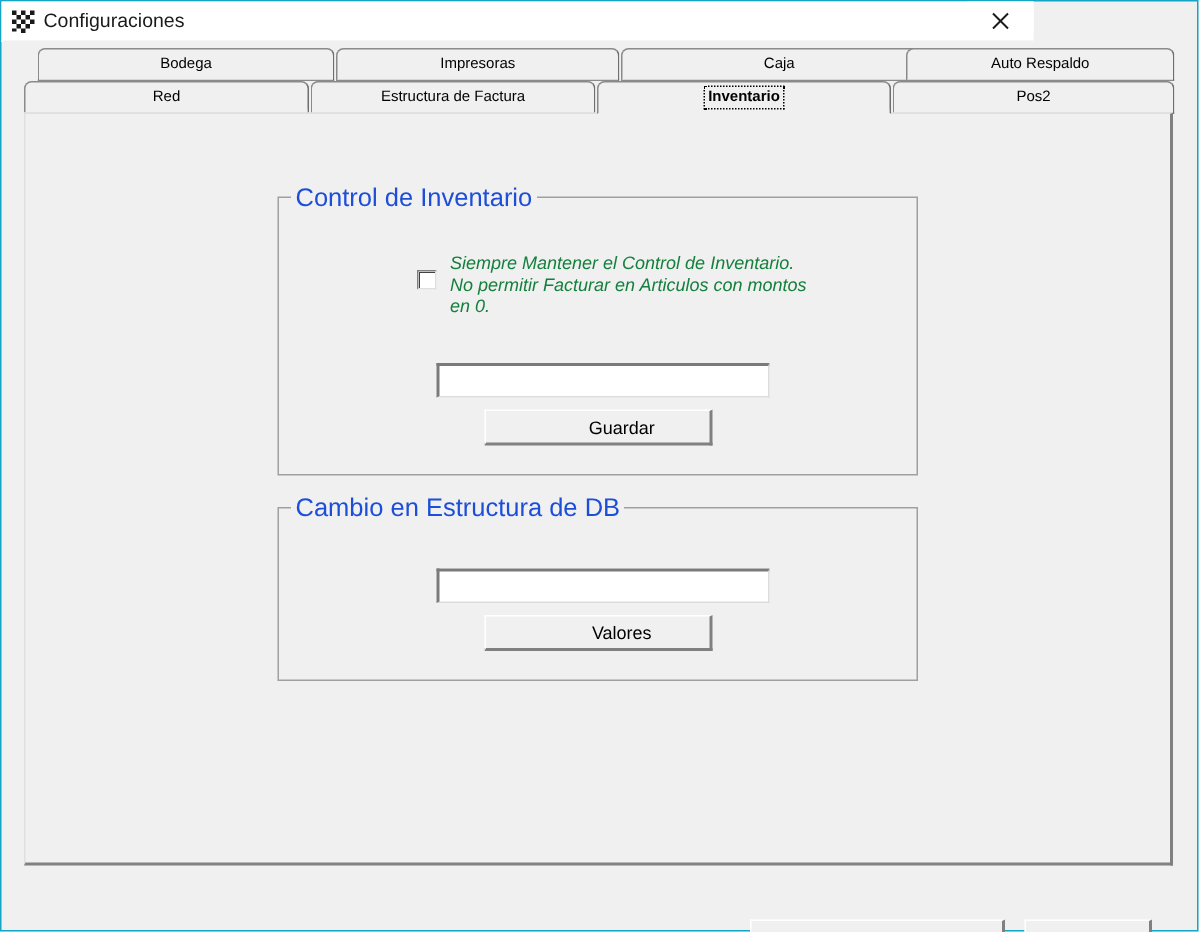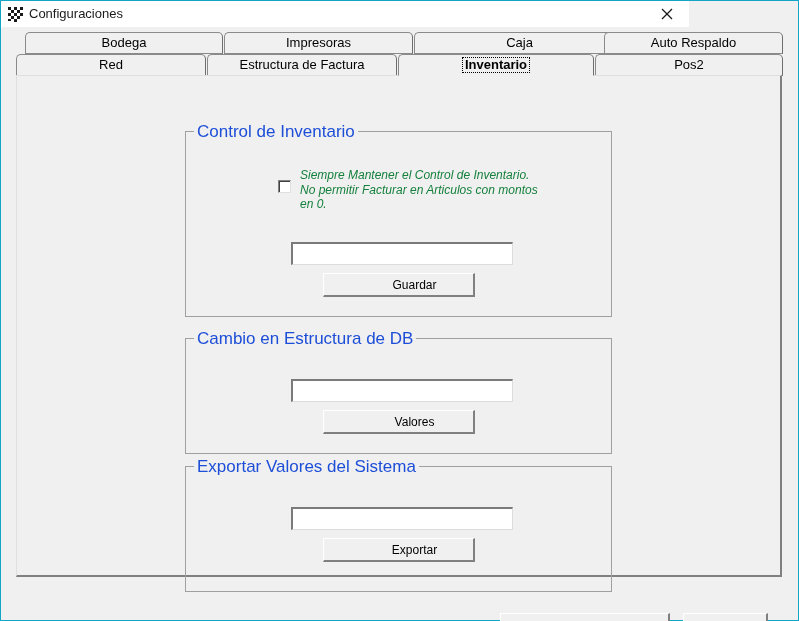--- a/index.html
+++ b/index.html
@@ -99,21 +99,21 @@
     box-sizing: border-box;
     background: #f0f0f0;
     border-top: 1px solid #8a8a8a;
     border-left: 1px solid #8a8a8a;
     border-right: 1px solid #6e6e6e;
     border-bottom: 1px solid #8a8a8a;
     border-radius: 5px 5px 0 0;
     display: flex;
     align-items: center;
     justify-content: center;
-    font-size: 13px;
+    font-size: 10px;
     line-height: 14px;
     color: #000;
     cursor: default;
     white-space: nowrap;
     overflow: hidden;
   }
   .tab.active {
     background: #f0f0f0;
     border-bottom: 1px solid #f0f0f0;
     font-weight: bold;
@@ -360,29 +360,20 @@
         <div class="groupbox" id="gb-cambio">
           <div class="groupbox-title">Cambio en Estructura de DB</div>
 
           <input class="textbox gb-input" id="in-cambio" type="text" value="" style="">
 
           <div class="button gb-button" id="btn-aplicar">
             <span>Valores</span>
           </div>
         </div>
 
-        <div class="groupbox" id="gb-exportar">
-          <div class="groupbox-title">Exportar Valores del Sistema</div>
-
-          <input class="textbox gb-input" id="in-exportar" type="text" value="" style="">
-
-          <div class="button gb-button" id="btn-exportar">
-            <span>Exportar</span>
-          </div>
-        </div>
 
       </div>
     </div>
 
     <div class="button" id="btn-guardar-info">
       <span>Guardar Informacion</span>
     </div>
     <div class="button" id="btn-cerrar">
       <span>Cerrar</span>
     </div>

